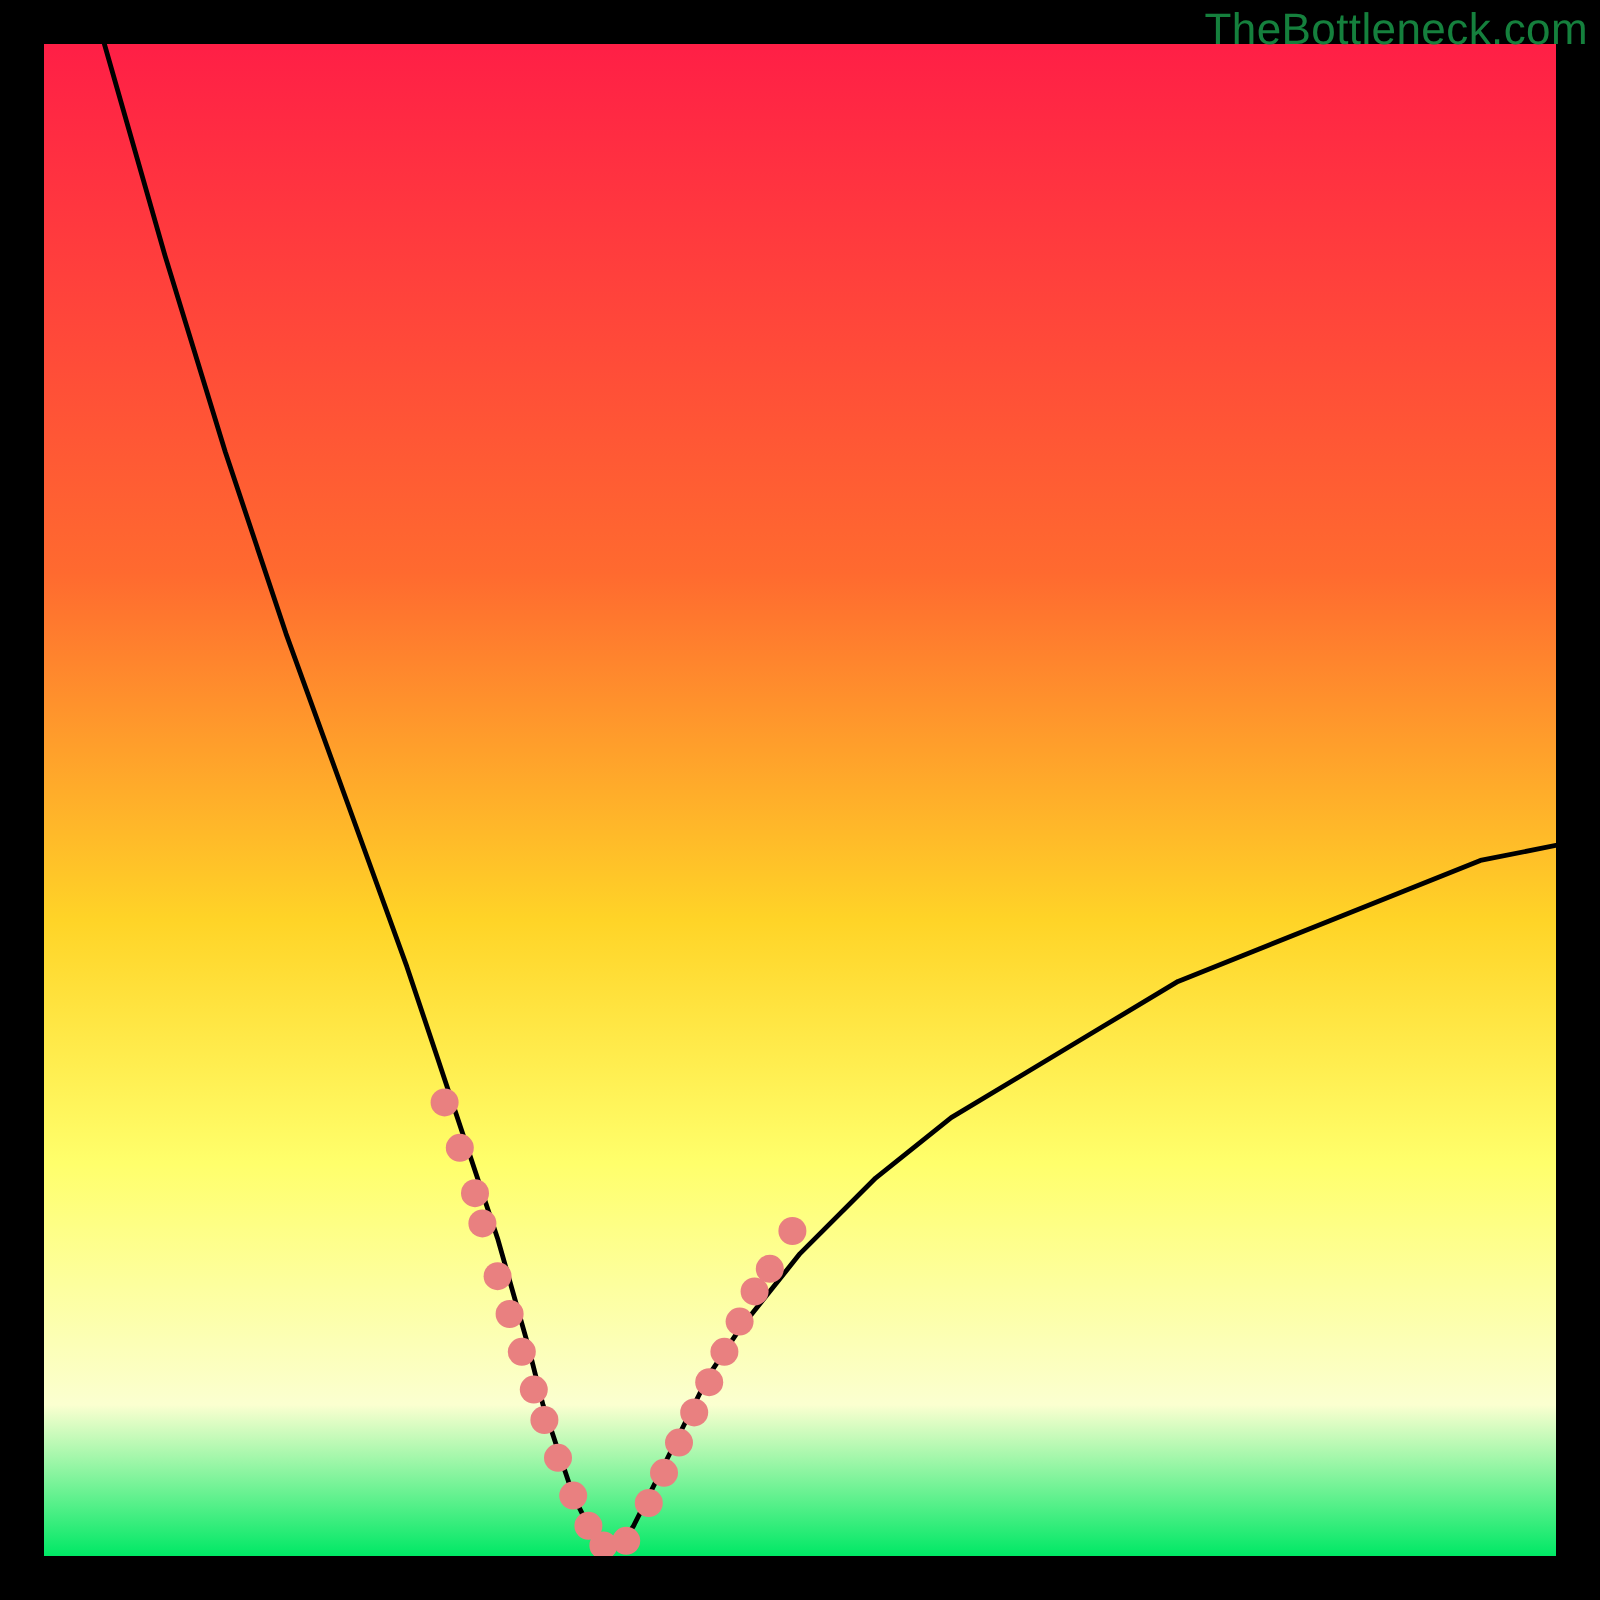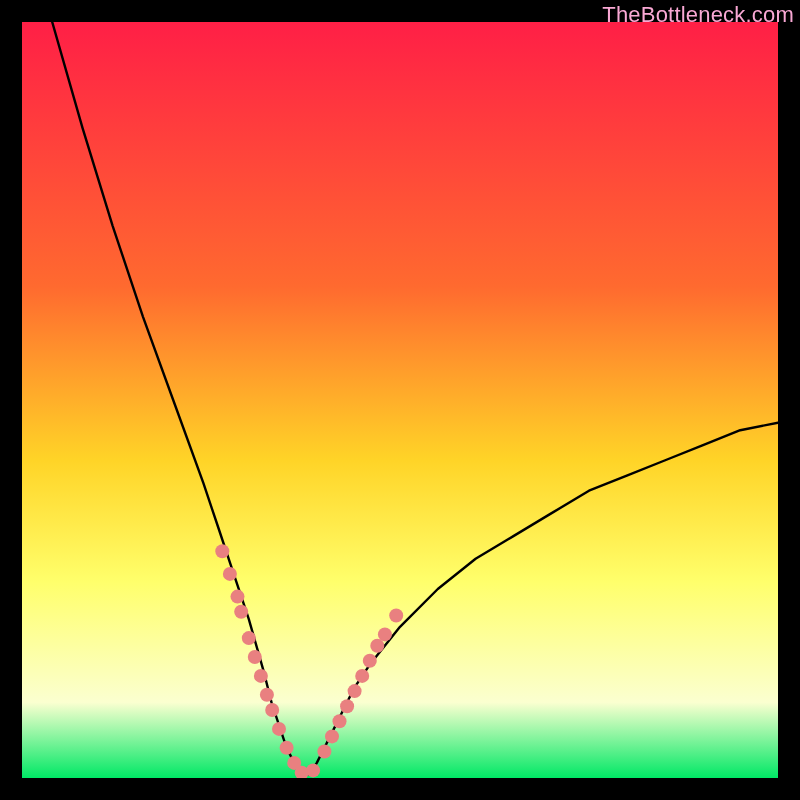--- a/index.html
+++ b/index.html
@@ -23,21 +23,21 @@
     position: absolute;
     left: 0;
     top: 0;
     width: 756px;
     height: 756px;
   }
   .watermark {
     position: absolute;
     top: 2px;
     right: 6px;
-    color: #f9a8d4;
+    color: #15803d;
     font-size: 22px;
     font-weight: 500;
     letter-spacing: 0.2px;
     user-select: none;
   }
   svg { display: block; }
 </style>
 </head>
 <body>
 

